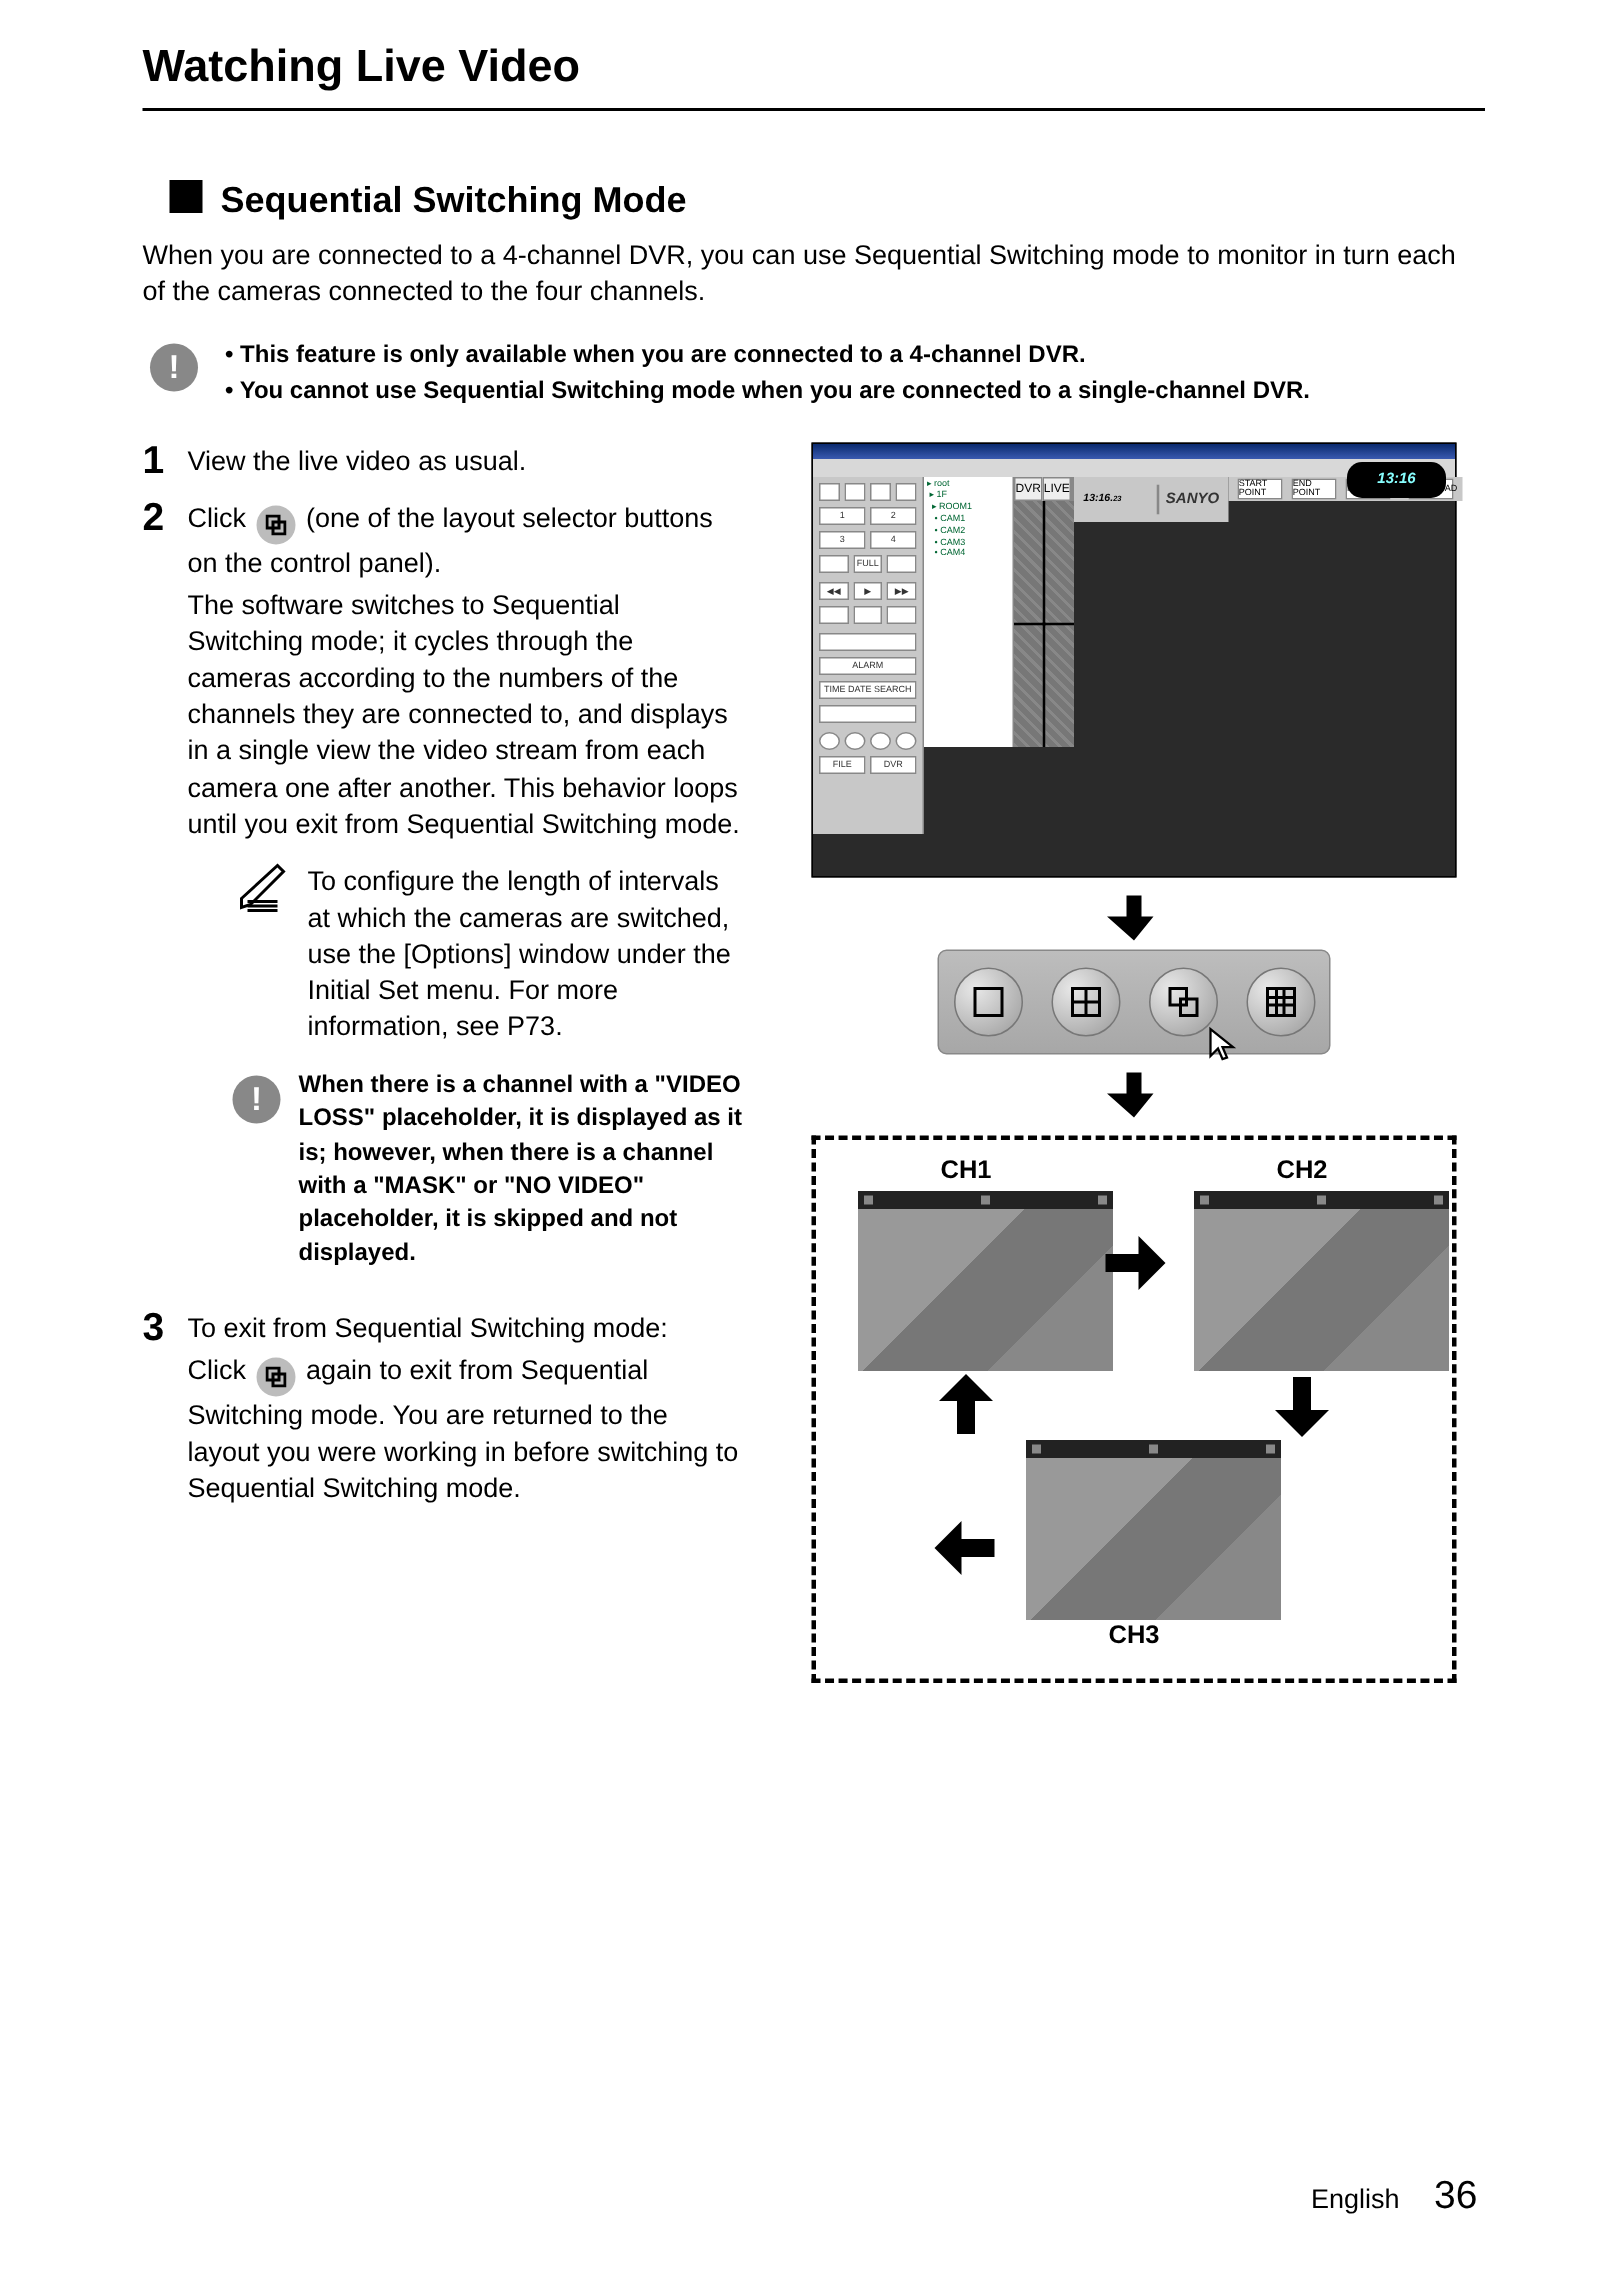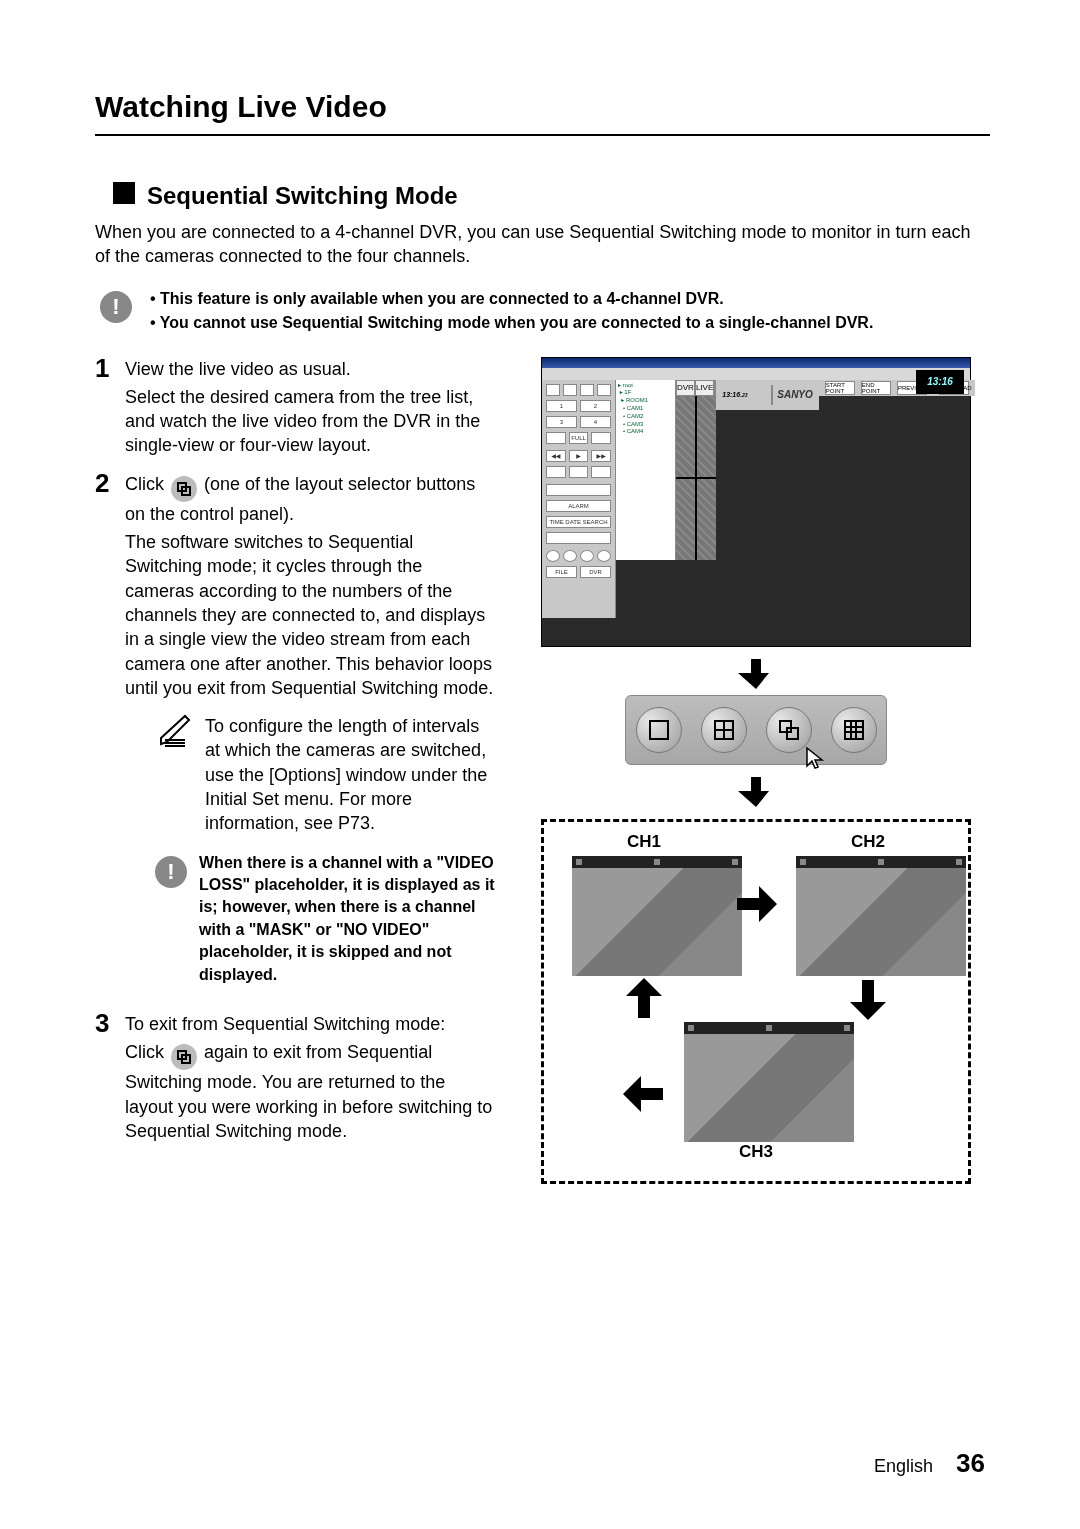--- a/index.html
+++ b/index.html
@@ -7,21 +7,21 @@
     padding: 0;
     background: #fff;
   }
   .page {
     width: 1080px;
     height: 1529px;
     margin: 0 auto;
     position: relative;
     background: #fff;
     box-sizing: border-box;
-    padding: 90px 90px 60px 95px;
+    padding: 28px 90px 60px 95px;
     font-family: Arial, Helvetica, sans-serif;
     color: #000;
   }
   .title {
     font-size: 30px;
     font-weight: 700;
     border-bottom: 2px solid #000;
     padding-bottom: 10px;
     margin-bottom: 46px;
   }
@@ -229,23 +229,23 @@
   }
   .ss-bottom {
     height:30px; background:#c8c8c8; display:flex; align-items:center;
     padding:0 6px; gap:4px; font-size:7px;
   }
   .ss-timeline { flex:1; height:18px; background:#fff; border:1px solid #888;
     background-image: repeating-linear-gradient(90deg,#aaa 0,#aaa 1px,transparent 1px,transparent 5px);
   }
   .ss-sanyo { font-size:10px; font-weight:700; font-style:italic; color:#333; }
   .ss-timeclock {
-    position:absolute; top:12px; right:6px; width:48px; height:24px;
+    position:absolute; top:12px; right:6px; width:66px; height:24px;
     background:#000; color:#8ff; font-size:10px; font-style:italic; font-weight:700;
-    display:flex; align-items:center; justify-content:center; border-radius:0;
+    display:flex; align-items:center; justify-content:center; border-radius:10px;
   }
   .ss-small-btn {
     width:28px; height:12px; background:#fff; border:1px solid #888;
     font-size:6px; display:flex; align-items:center; justify-content:center;
   }
   .big-arrow-down {
     width: 36px; height: 36px; margin: 8px 0 4px 0;
   }
   .big-arrow-down svg { width:100%; height:100%; }
   .layout-strip {
@@ -337,21 +337,21 @@
   }
   .cycle-arrow svg { width:100%; height:100%; }
   .footer {
     position: absolute;
     bottom: 50px;
     right: 95px;
     font-size: 18px;
   }
   .footer .pg {
     font-size: 26px;
-    font-weight: 700;
+    font-weight: 400;
     margin-left: 18px;
   }
 </style>
 </head>
 <body>
 
 <div class="page">
 
   <div class="title">Watching Live Video</div>
 
@@ -371,21 +371,20 @@
   </div>
 
   <div class="columns">
 
     <div class="left-col">
 
       <div class="step">
         <div class="step-num">1</div>
         <div class="step-body">
           <span class="step-head">View the live video as usual.</span>
-          <p>Select the desired camera from the tree list, and watch the live video from the DVR in the single-view or four-view layout.</p>
         </div>
       </div>
 
       <div class="step">
         <div class="step-num">2</div>
         <div class="step-body">
           <span class="step-head">
             <span>Click </span>
             <span class="inline-icon">
               <svg viewBox="0 0 14 14">

